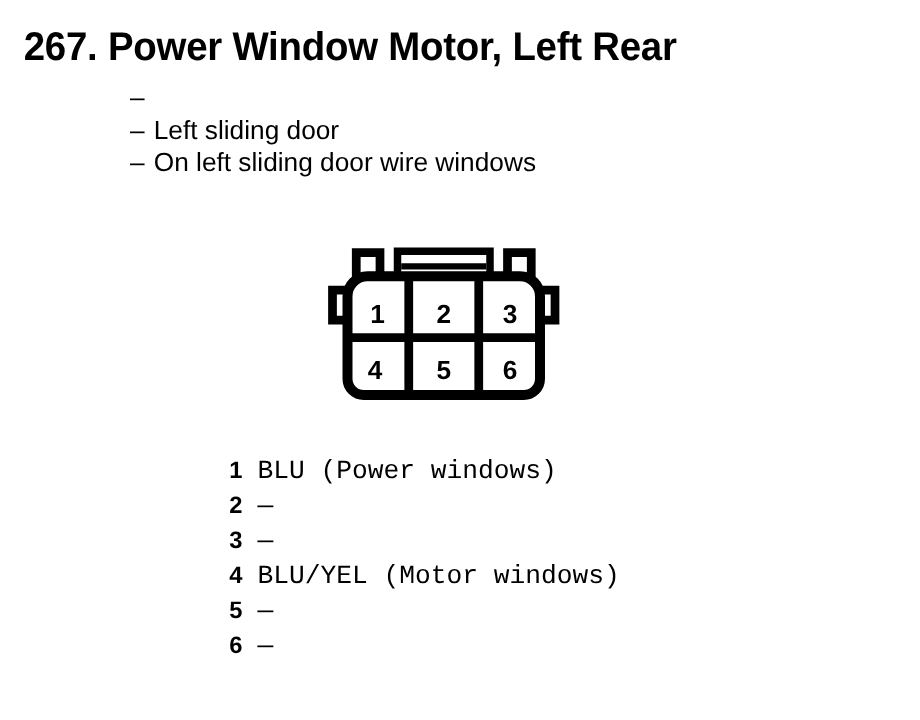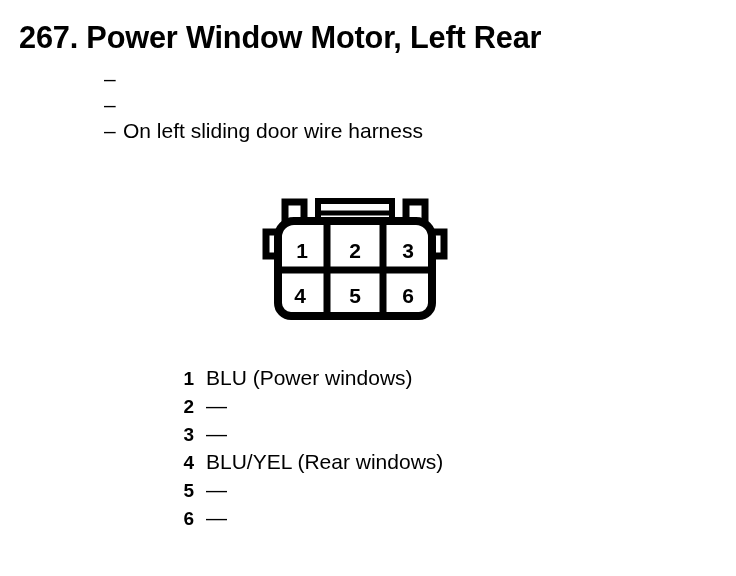--- a/index.html
+++ b/index.html
@@ -86,40 +86,41 @@
   .pinrow .pn {
     width: 26px;
     flex: 0 0 26px;
     text-align: right;
     font-family: "Liberation Sans", sans-serif;
     font-weight: bold;
     font-size: 19px;
   }
   .pinrow .pv {
     padding-left: 12px;
-    font-family: Liberation Sans, sans-serif;
+    font-family: Liberation Mono, monospace;
     font-size: 21px;
     white-space: nowrap;
   }
 </style>
 </head>
 <body>
 
 <div class="title">267. Power Window Motor, Left Rear</div>
 
 <div class="subnotes">
   <div class="subnote">
     <span class="dash">–</span>
   </div>
   <div class="subnote">
     <span class="dash">–</span>
+    <span>Left sliding door</span>
   </div>
   <div class="subnote">
     <span class="dash">–</span>
-    <span>On left sliding door wire harness</span>
+    <span>On left sliding door wire windows</span>
   </div>
 </div>
 
 <div class="connector-wrap">
   <svg width="230" height="145" viewBox="0 0 230 145" xmlns="http://www.w3.org/2000/svg">
 
     <path d="M 45 12 h 19 v 22 h -19 z" fill="none" stroke="#000" stroke-width="7"></path>
 
     <path d="M 166 12 h 19 v 22 h -19 z" fill="none" stroke="#000" stroke-width="7"></path>
 
@@ -164,21 +165,21 @@
   <div class="pinrow">
     <span class="pn">2</span>
     <span class="pv">—</span>
   </div>
   <div class="pinrow">
     <span class="pn">3</span>
     <span class="pv">—</span>
   </div>
   <div class="pinrow">
     <span class="pn">4</span>
-    <span class="pv">BLU/YEL (Rear windows)</span>
+    <span class="pv">BLU/YEL (Motor windows)</span>
   </div>
   <div class="pinrow">
     <span class="pn">5</span>
     <span class="pv">—</span>
   </div>
   <div class="pinrow">
     <span class="pn">6</span>
     <span class="pv">—</span>
   </div>
 </div>

